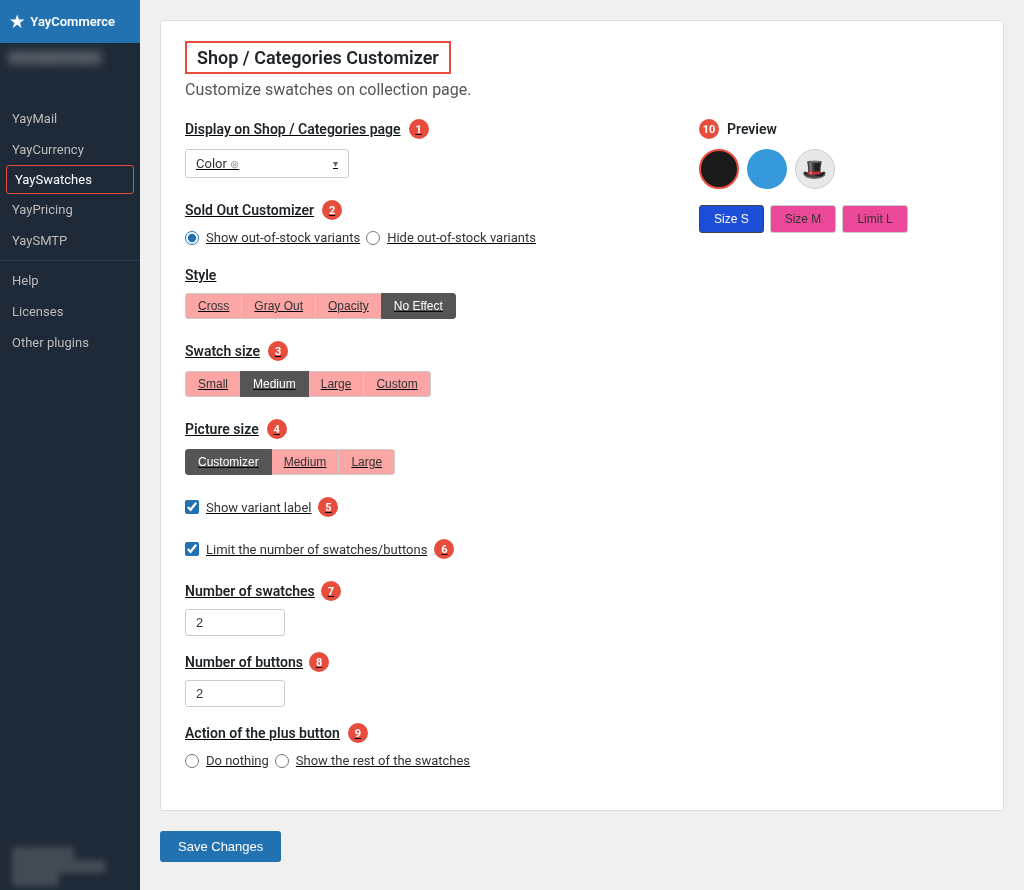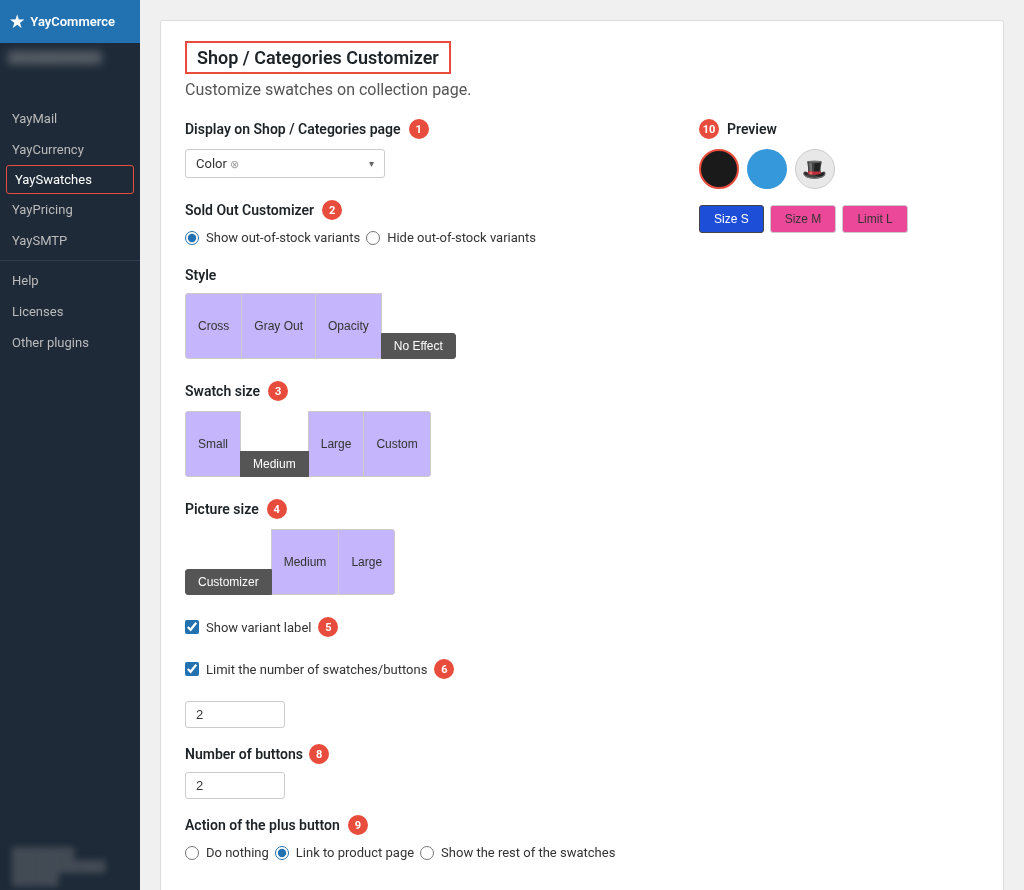--- a/index.html
+++ b/index.html
@@ -99,21 +99,21 @@
       color: #555;
       font-size: 16px;
       margin-bottom: 20px;
     }
 
     
     .content-columns {
       display: flex;
       gap: 30px;
     }
-    .left-column { flex: 1; }
+    .left-column { flex: 1; text-decoration: underline; }
     .right-column { width: 280px; }
 
     
     .section { margin-bottom: 22px; }
     .section-header {
       display: flex;
       align-items: center;
       gap: 8px;
       margin-bottom: 10px;
     }
@@ -136,21 +136,21 @@
     }
 
     
     .dropdown-select {
       display: flex;
       align-items: center;
       justify-content: space-between;
       border: 1px solid #ccc;
       border-radius: 3px;
       padding: 6px 10px;
-      width: 200px;
+      width: 164px;
       cursor: pointer;
       background: white;
       font-size: 13px;
       color: #333;
     }
     .dropdown-select .chevron { color: #666; font-size: 10px; }
 
     
     .radio-group { display: flex; flex-direction: row; gap: 6px; }
     .radio-item {
@@ -161,34 +161,33 @@
       color: #333;
       cursor: pointer;
     }
     .radio-item input[type="radio"] { accent-color: #2271b1; width: 14px; height: 14px; }
 
     
     .btn-group { display: flex; gap: 0; }
     .btn-group .seg-btn {
       padding: 5px 12px;
       border: 1px solid #ccc;
-      background: #c4b5fd;
+      background: #fca5a5;
       cursor: pointer;
       font-size: 12px;
       color: #333;
       margin-left: -1px;
     }
     .btn-group .seg-btn:first-child { border-radius: 3px 0 0 3px; margin-left: 0; }
     .btn-group .seg-btn:last-child { border-radius: 0 3px 3px 0; }
     .btn-group .seg-btn.active {
       background: #555;
       color: white;
       border-color: #555;
       z-index: 1;
-      margin-top: 40px;
     }
 
     
     .checkbox-item {
       display: flex;
       align-items: center;
       gap: 7px;
       font-size: 13px;
       color: #333;
       cursor: pointer;
@@ -390,20 +389,24 @@
 
         <div class="section">
           <label class="checkbox-item">
             <input type="checkbox" checked="" style="">
             <span>Limit the number of swatches/buttons</span>
             <span class="badge">6</span>
           </label>
         </div>
 
         <div class="input-group">
+          <div class="input-label">
+            <span>Number of swatches</span>
+            <span class="badge">7</span>
+          </div>
           <input type="number" class="number-input" value="2" style="">
         </div>
 
         <div class="input-group">
           <div class="input-label">
             <span>Number of buttons</span>
             <span class="badge">8</span>
           </div>
           <input type="number" class="number-input" value="2" style="">
         </div>
@@ -412,24 +415,20 @@
           <div class="section-header">
             <span class="section-label">Action of the plus button</span>
             <span class="badge">9</span>
           </div>
           <div class="radio-group">
             <label class="radio-item">
               <input type="radio" name="plusaction" style="">
               <span>Do nothing</span>
             </label>
             <label class="radio-item">
-              <input type="radio" name="plusaction" checked="" style="">
-              <span>Link to product page</span>
-            </label>
-            <label class="radio-item">
               <input type="radio" name="plusaction" style="">
               <span>Show the rest of the swatches</span>
             </label>
           </div>
         </div>
 
       </div>
 
       <div class="right-column">
         <div class="section-header">

